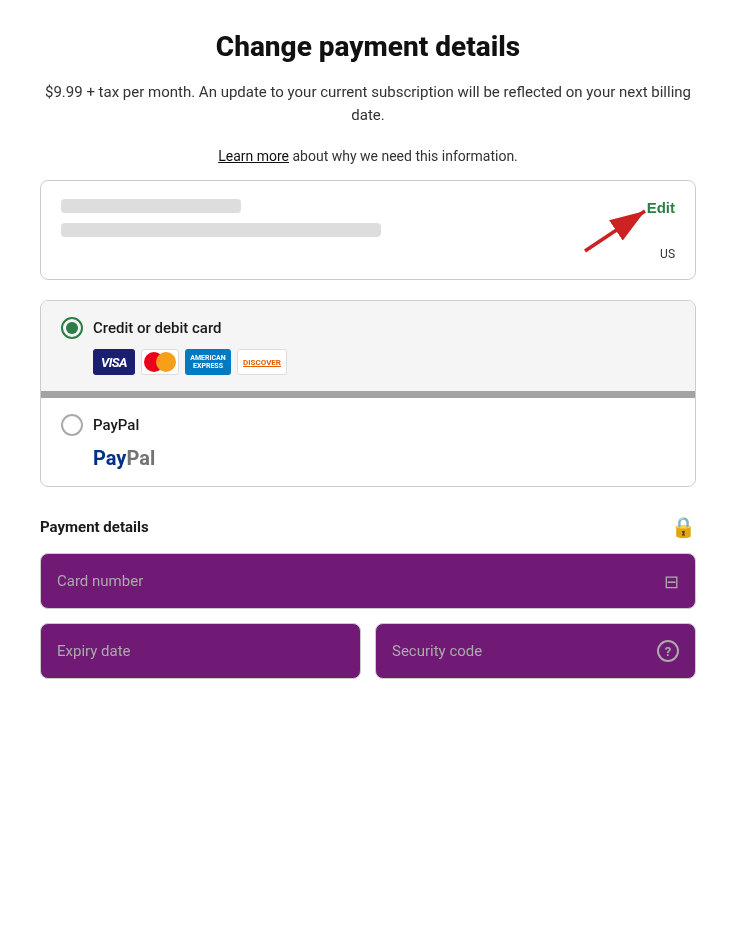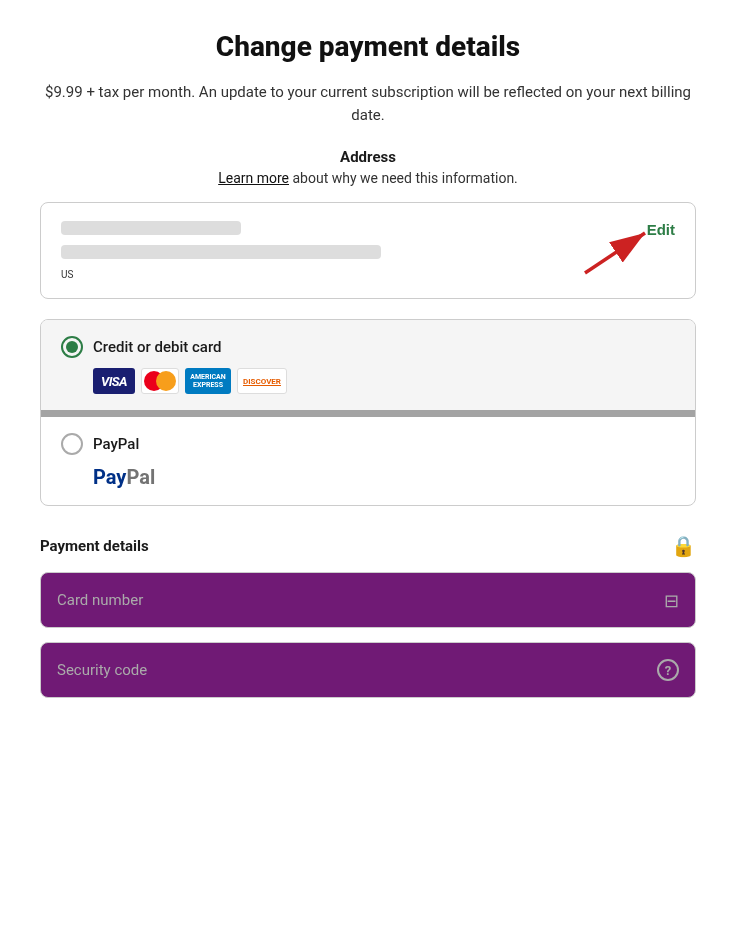--- a/index.html
+++ b/index.html
@@ -79,22 +79,22 @@
 
     .address-field-placeholder.short {
       width: 180px;
     }
 
     .address-field-placeholder.long {
       width: 320px;
     }
 
     .address-country {
-      text-align: left;
-      font-size: 10px;
+      text-align: right;
+      font-size: 12px;
       color: #333;
       margin-top: 6px;
     }
 
     .edit-button {
       position: absolute;
       top: 18px;
       right: 20px;
       color: #2d7d46;
       font-size: 15px;
@@ -315,21 +315,20 @@
 </head>
 <body>
 
 <div class="page-container">
 
   <h1 class="page-title">Change payment details</h1>
 
   <p class="subtitle">$9.99 + tax per month. An update to your current subscription will be reflected on your next billing date.</p>
 
   <div class="address-section">
-    <p class="address-label">Address</p>
     <p class="address-link-text">
       <a href="#">Learn more</a><span> about why we need this information.</span>
     </p>
   </div>
 
   <div class="address-box">
     <div class="address-field-placeholder short"></div>
     <div class="address-field-placeholder long"></div>
     <p class="address-country">US</p>
 
@@ -387,19 +386,22 @@
     <span class="payment-details-label">Payment details</span>
     <span class="lock-icon">🔒</span>
   </div>
 
   <div class="input-field">
     <span style="color:#aaa; font-size:15px;">Card number</span>
     <span class="card-icon">⊟</span>
   </div>
 
   <div class="input-row">
+    <div class="input-field">
+      <span style="color:#aaa; font-size:15px;">Expiry date</span>
+    </div>
     <div class="input-field" style="display:flex; align-items:center; justify-content:space-between;">
       <span style="color:#aaa; font-size:15px;">Security code</span>
       <div class="question-icon">?</div>
     </div>
   </div>
 
 </div>
 
 </body></html>

